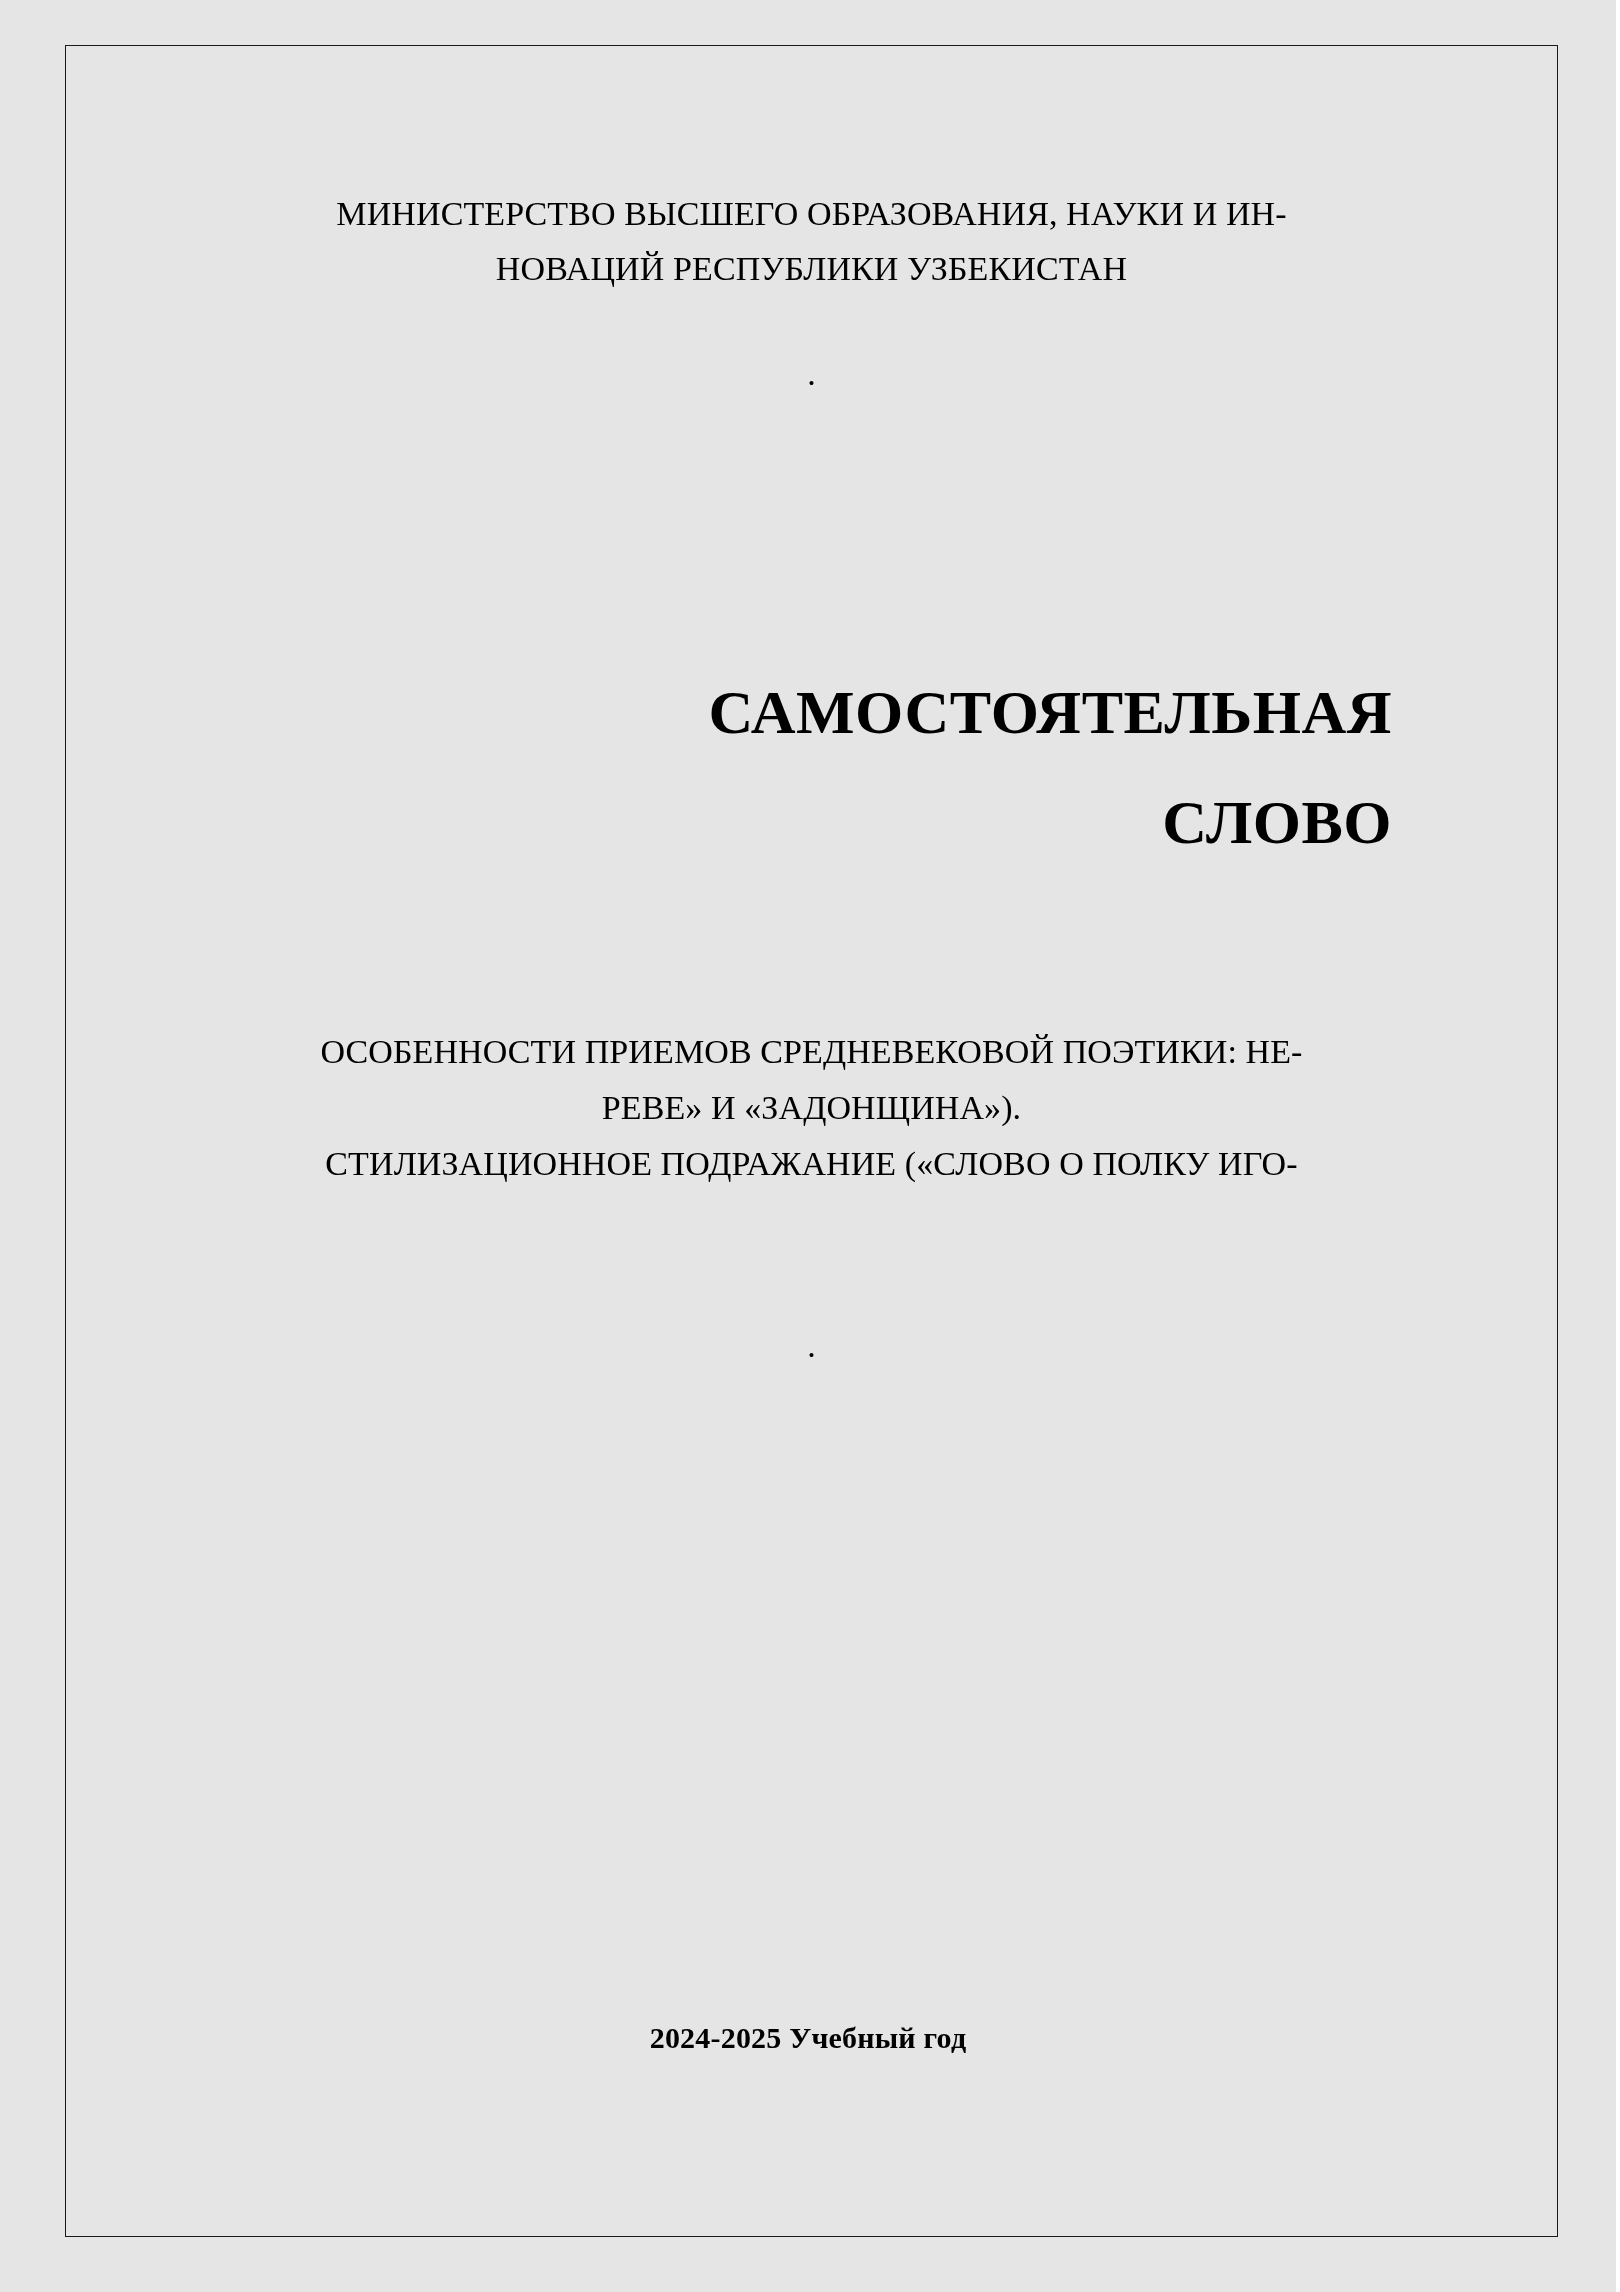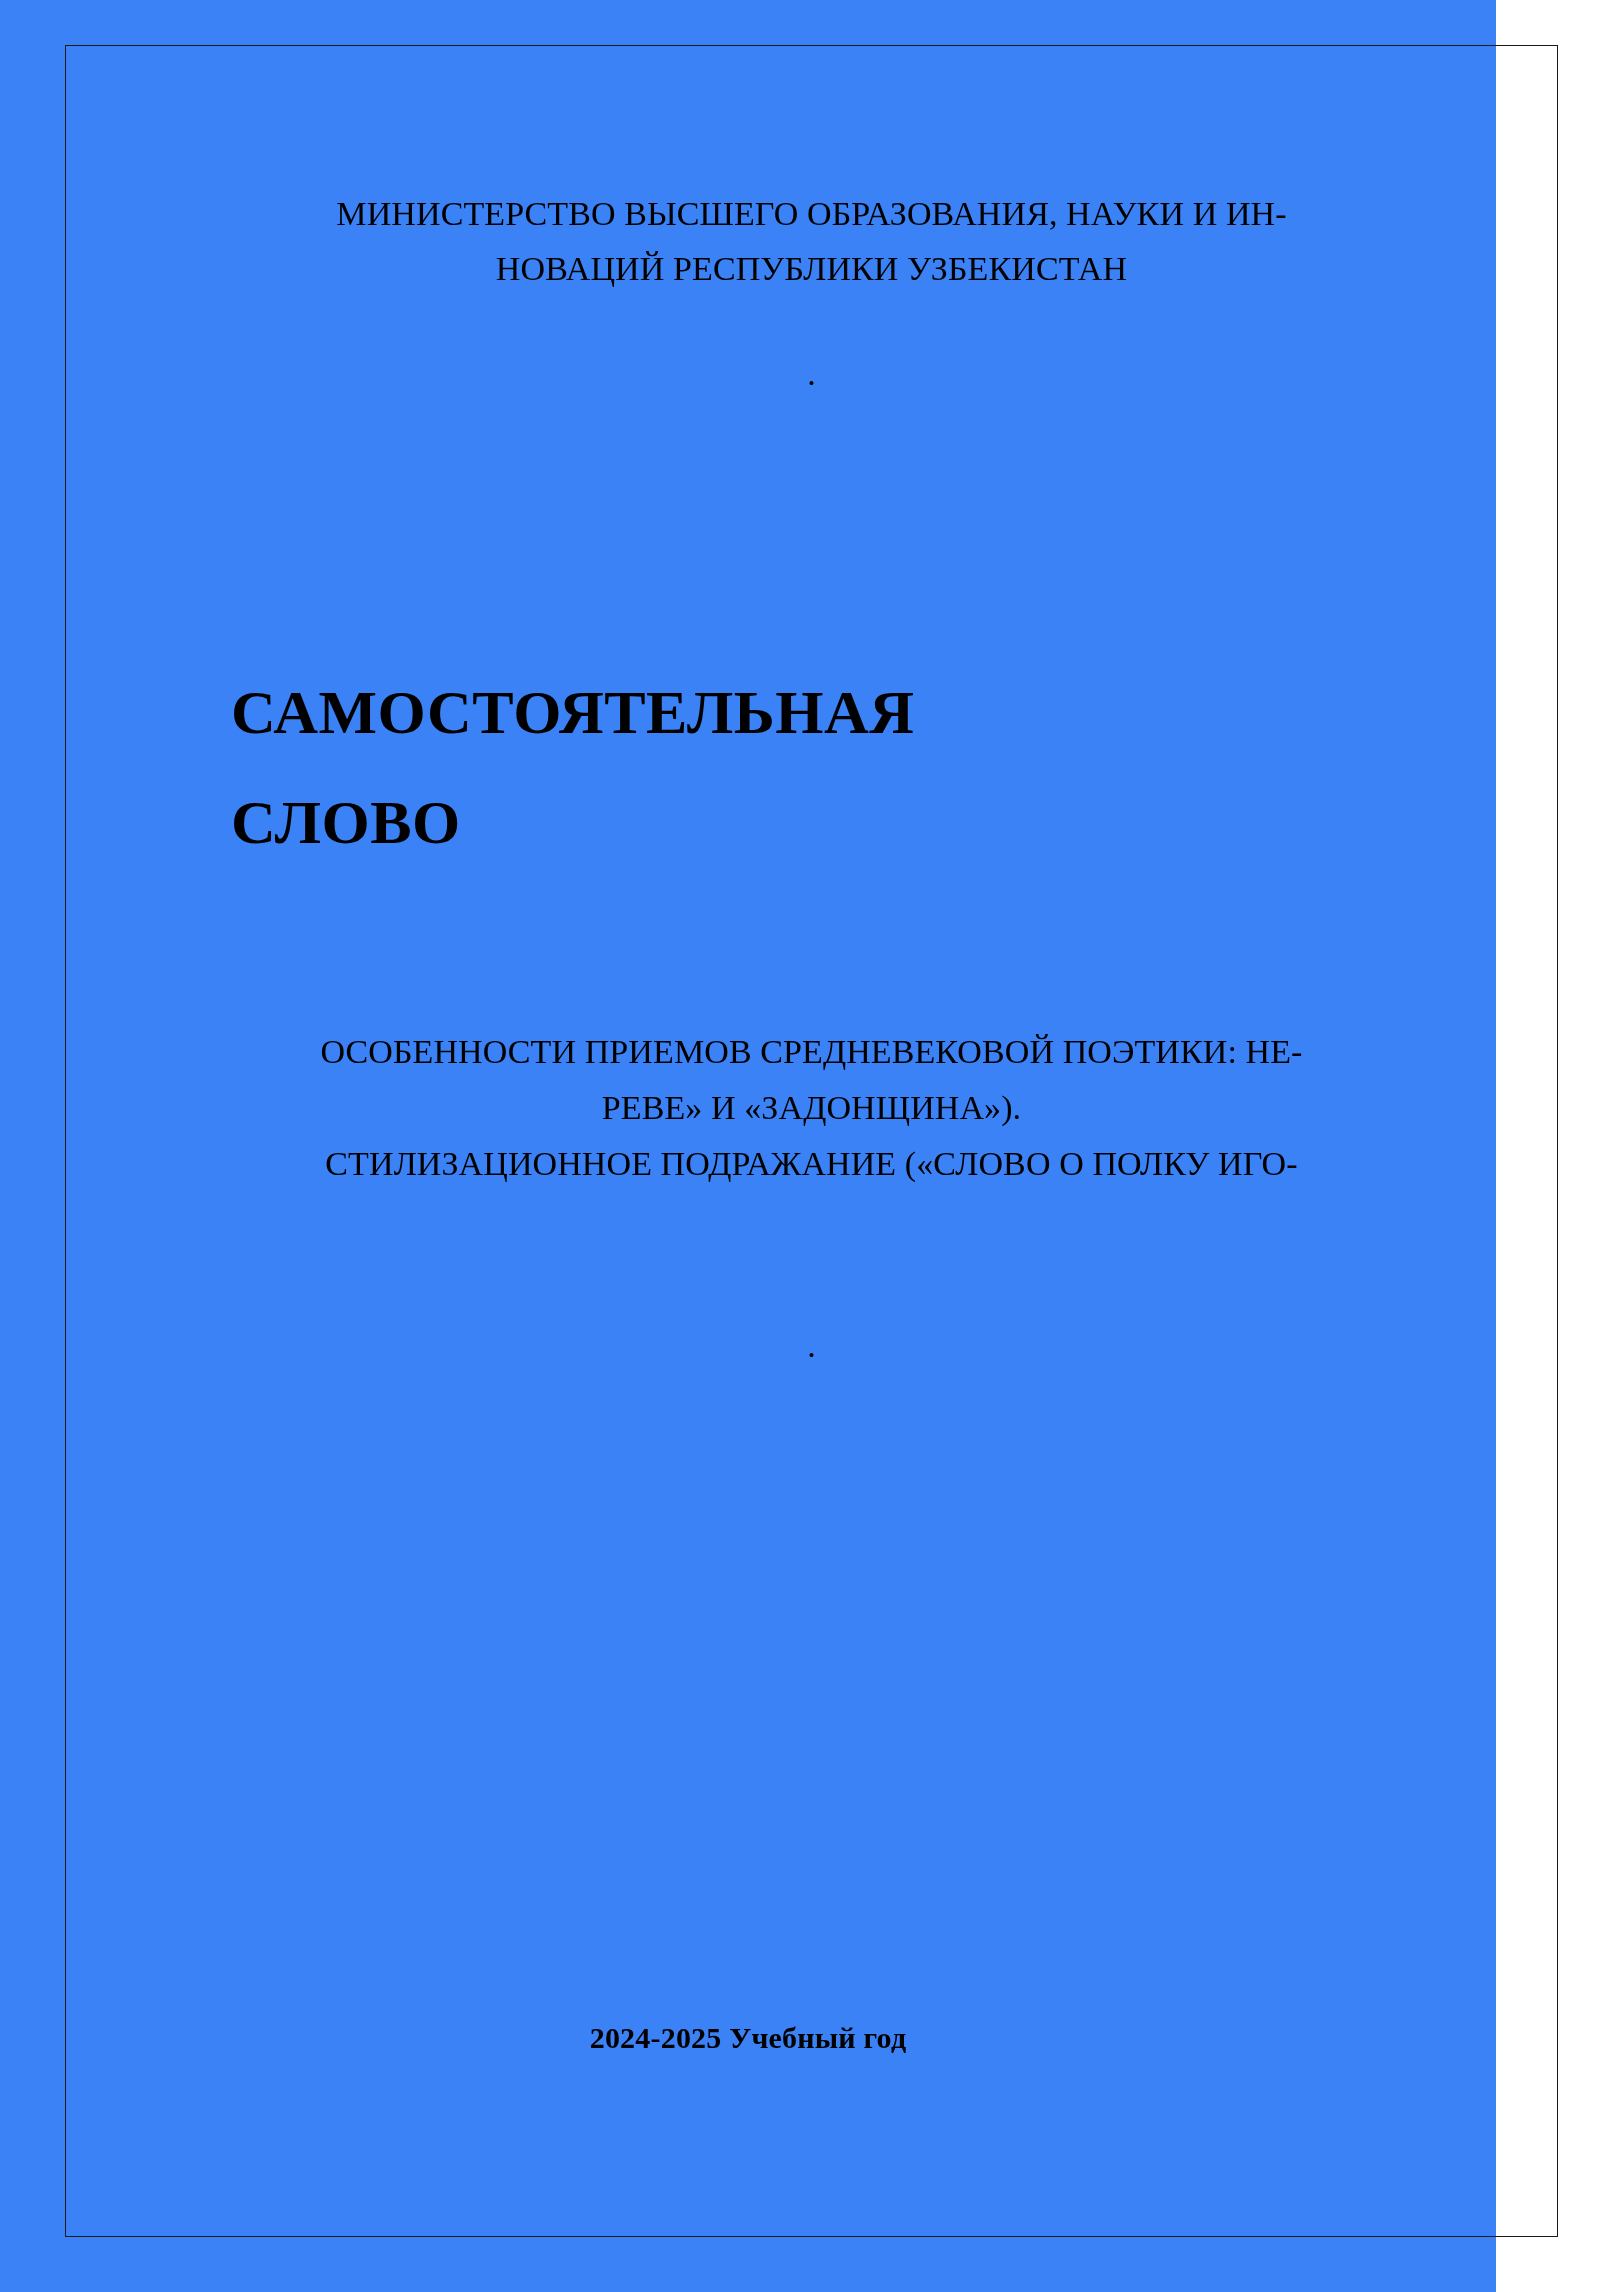--- a/index.html
+++ b/index.html
@@ -10,23 +10,23 @@
   body {
     width: 1620px;
     height: 2293px;
     font-family: "Liberation Serif", "DejaVu Serif", serif;
     color: #000000;
     -webkit-font-smoothing: antialiased;
   }
 
   .page {
     position: relative;
-    width: 1496px;
+    width: 1616px;
     height: 2293px;
-    background: #3b82f6;
+    background: #e5e5e5;
     box-sizing: border-box;
   }
 
   
   .page-frame {
     position: absolute;
     left: 65px;
     top: 45px;
     width: 1493px;
     height: 2192px;
@@ -58,21 +58,21 @@
     text-align: center;
     font-size: 34px;
     line-height: 1.6;
     margin-top: 51px;
     font-weight: 400;
   }
 
   
   .main-title {
     margin-top: 255px;
-    text-align: left;
+    text-align: right;
     font-weight: 700;
     font-size: 62px;
     line-height: 1.78;
     letter-spacing: 0.5px;
   }
   .main-title .line {
     display: block;
   }
 
   

